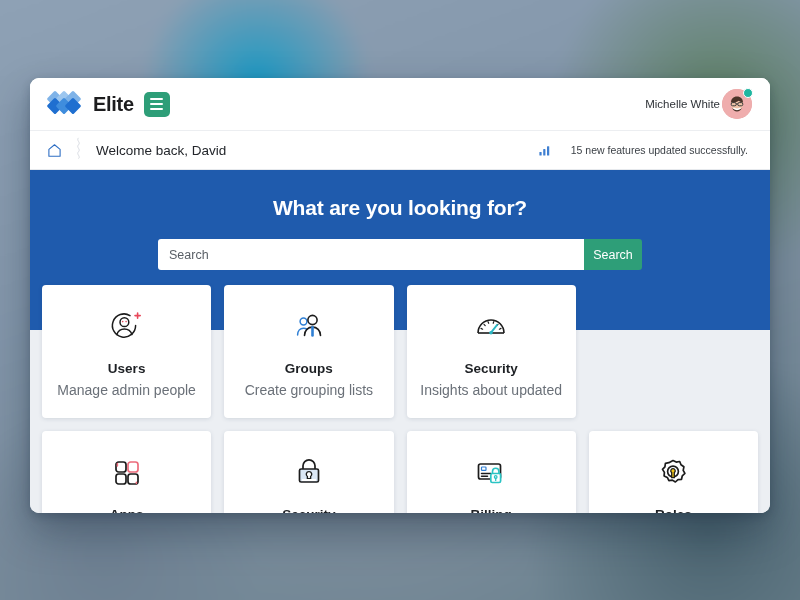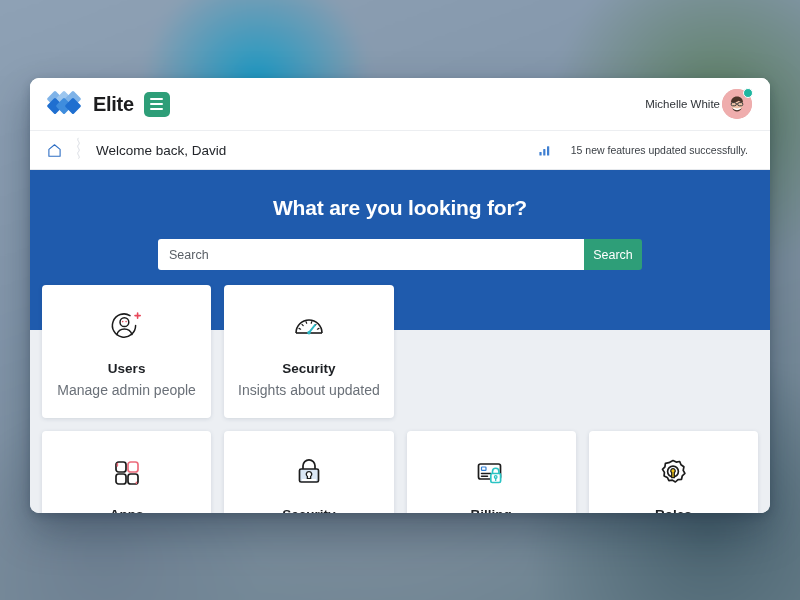--- a/index.html
+++ b/index.html
@@ -247,20 +247,33 @@
             <g stroke="#e8485a" stroke-width="1.6" stroke-linecap="round">
               <line x1="28.6" y1="3" x2="28.6" y2="8.2"></line>
               <line x1="26" y1="5.6" x2="31.2" y2="5.6"></line>
             </g>
           </svg>
         </div>
         <div class="card-title">Users</div>
         <div class="card-sub">Manage admin people</div>
       </div>
 
+      <div class="card">
+        <div class="card-icon">
+          <svg width="36" height="34" viewBox="0 0 36 34">
+            <circle cx="12.5" cy="11.5" r="3.4" fill="none" stroke="#2f7fd4" stroke-width="1.5"></circle>
+            <path d="M6.6 25c0-4.2 2.6-6.8 5.9-6.8 1.3 0 2.5.4 3.5 1.2" fill="none" stroke="#2f7fd4" stroke-width="1.5" stroke-linecap="round"></path>
+            <circle cx="21.5" cy="10" r="4.6" fill="none" stroke="#1c1c1c" stroke-width="1.6"></circle>
+            <path d="M13.5 25.5c0-5.2 3.6-8.4 8-8.4s8 3.2 8 8.4" fill="none" stroke="#1c1c1c" stroke-width="1.6" stroke-linecap="round"></path>
+            <path d="M21.5 17.2v8.3" stroke="#2f7fd4" stroke-width="2.6" stroke-linecap="round"></path>
+          </svg>
+        </div>
+        <div class="card-title">Groups</div>
+        <div class="card-sub">Create grouping lists</div>
+      </div>
 
       <div class="card">
         <div class="card-icon">
           <svg width="36" height="34" viewBox="0 0 36 34">
             <path d="M5 23a13 13 0 0 1 26 0" fill="none" stroke="#1c1c1c" stroke-width="1.6"></path>
             <path d="M5 23h26" stroke="#1c1c1c" stroke-width="1.6"></path>
             <g stroke="#1c1c1c" stroke-width="1.2" stroke-linecap="round">
               <line x1="8" y1="18.4" x2="9.6" y2="19.2"></line>
               <line x1="11" y1="14.4" x2="12.2" y2="15.6"></line>
               <line x1="15" y1="11.7" x2="15.7" y2="13.3"></line>

